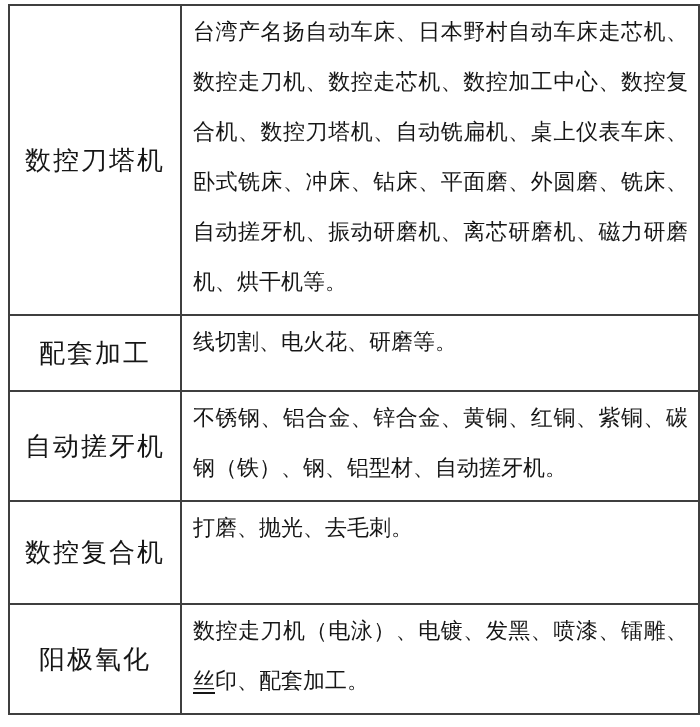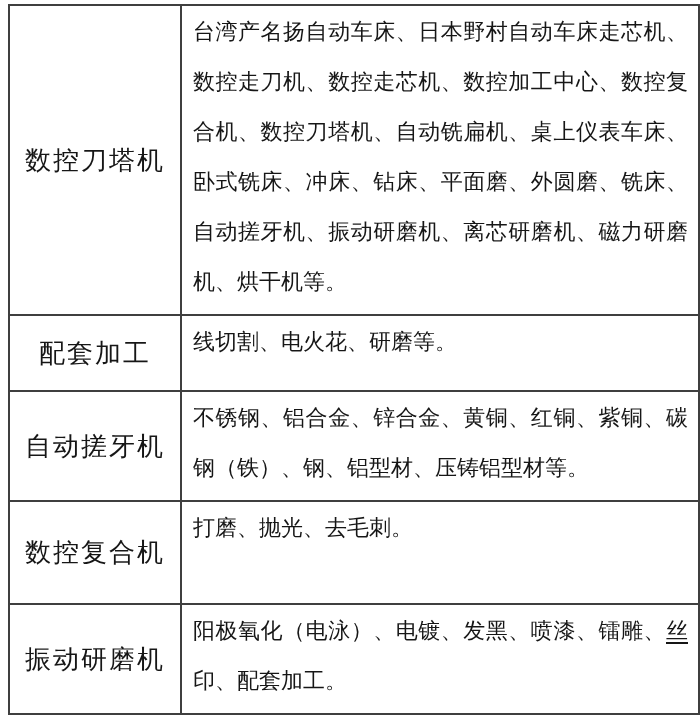--- a/index.html
+++ b/index.html
@@ -66,24 +66,24 @@
     <tr class="row-0">
       <td class="label-cell">数控刀塔机</td>
       <td class="content-cell">台湾产名扬自动车床、日本野村自动车床走芯机、数控走刀机、数控走芯机、数控加工中心、数控复合机、数控刀塔机、自动铣扁机、桌上仪表车床、卧式铣床、冲床、钻床、平面磨、外圆磨、铣床、自动搓牙机、振动研磨机、离芯研磨机、磁力研磨机、烘干机等。</td>
     </tr>
     <tr class="row-1">
       <td class="label-cell">配套加工</td>
       <td class="content-cell">线切割、电火花、研磨等。</td>
     </tr>
     <tr class="row-2">
       <td class="label-cell">自动搓牙机</td>
-      <td class="content-cell">不锈钢、铝合金、锌合金、黄铜、红铜、紫铜、碳钢（铁）、钢、铝型材、压铸铝型材等。</td>
+      <td class="content-cell">不锈钢、铝合金、锌合金、黄铜、红铜、紫铜、碳钢（铁）、钢、铝型材、自动搓牙机。</td>
     </tr>
     <tr class="row-3">
       <td class="label-cell">数控复合机</td>
       <td class="content-cell">打磨、抛光、去毛刺。</td>
     </tr>
     <tr class="row-4">
-      <td class="label-cell">振动研磨机</td>
-      <td class="content-cell"><span>阳极氧化（电泳）、电镀、发黑、喷漆、镭雕、</span><span class="underlined">丝</span><span>印、配套加工。</span></td>
+      <td class="label-cell">阳极氧化</td>
+      <td class="content-cell"><span>数控走刀机（电泳）、电镀、发黑、喷漆、镭雕、</span><span class="underlined">丝</span><span>印、配套加工。</span></td>
     </tr>
   </tbody>
 </table>
 
 </body></html>

